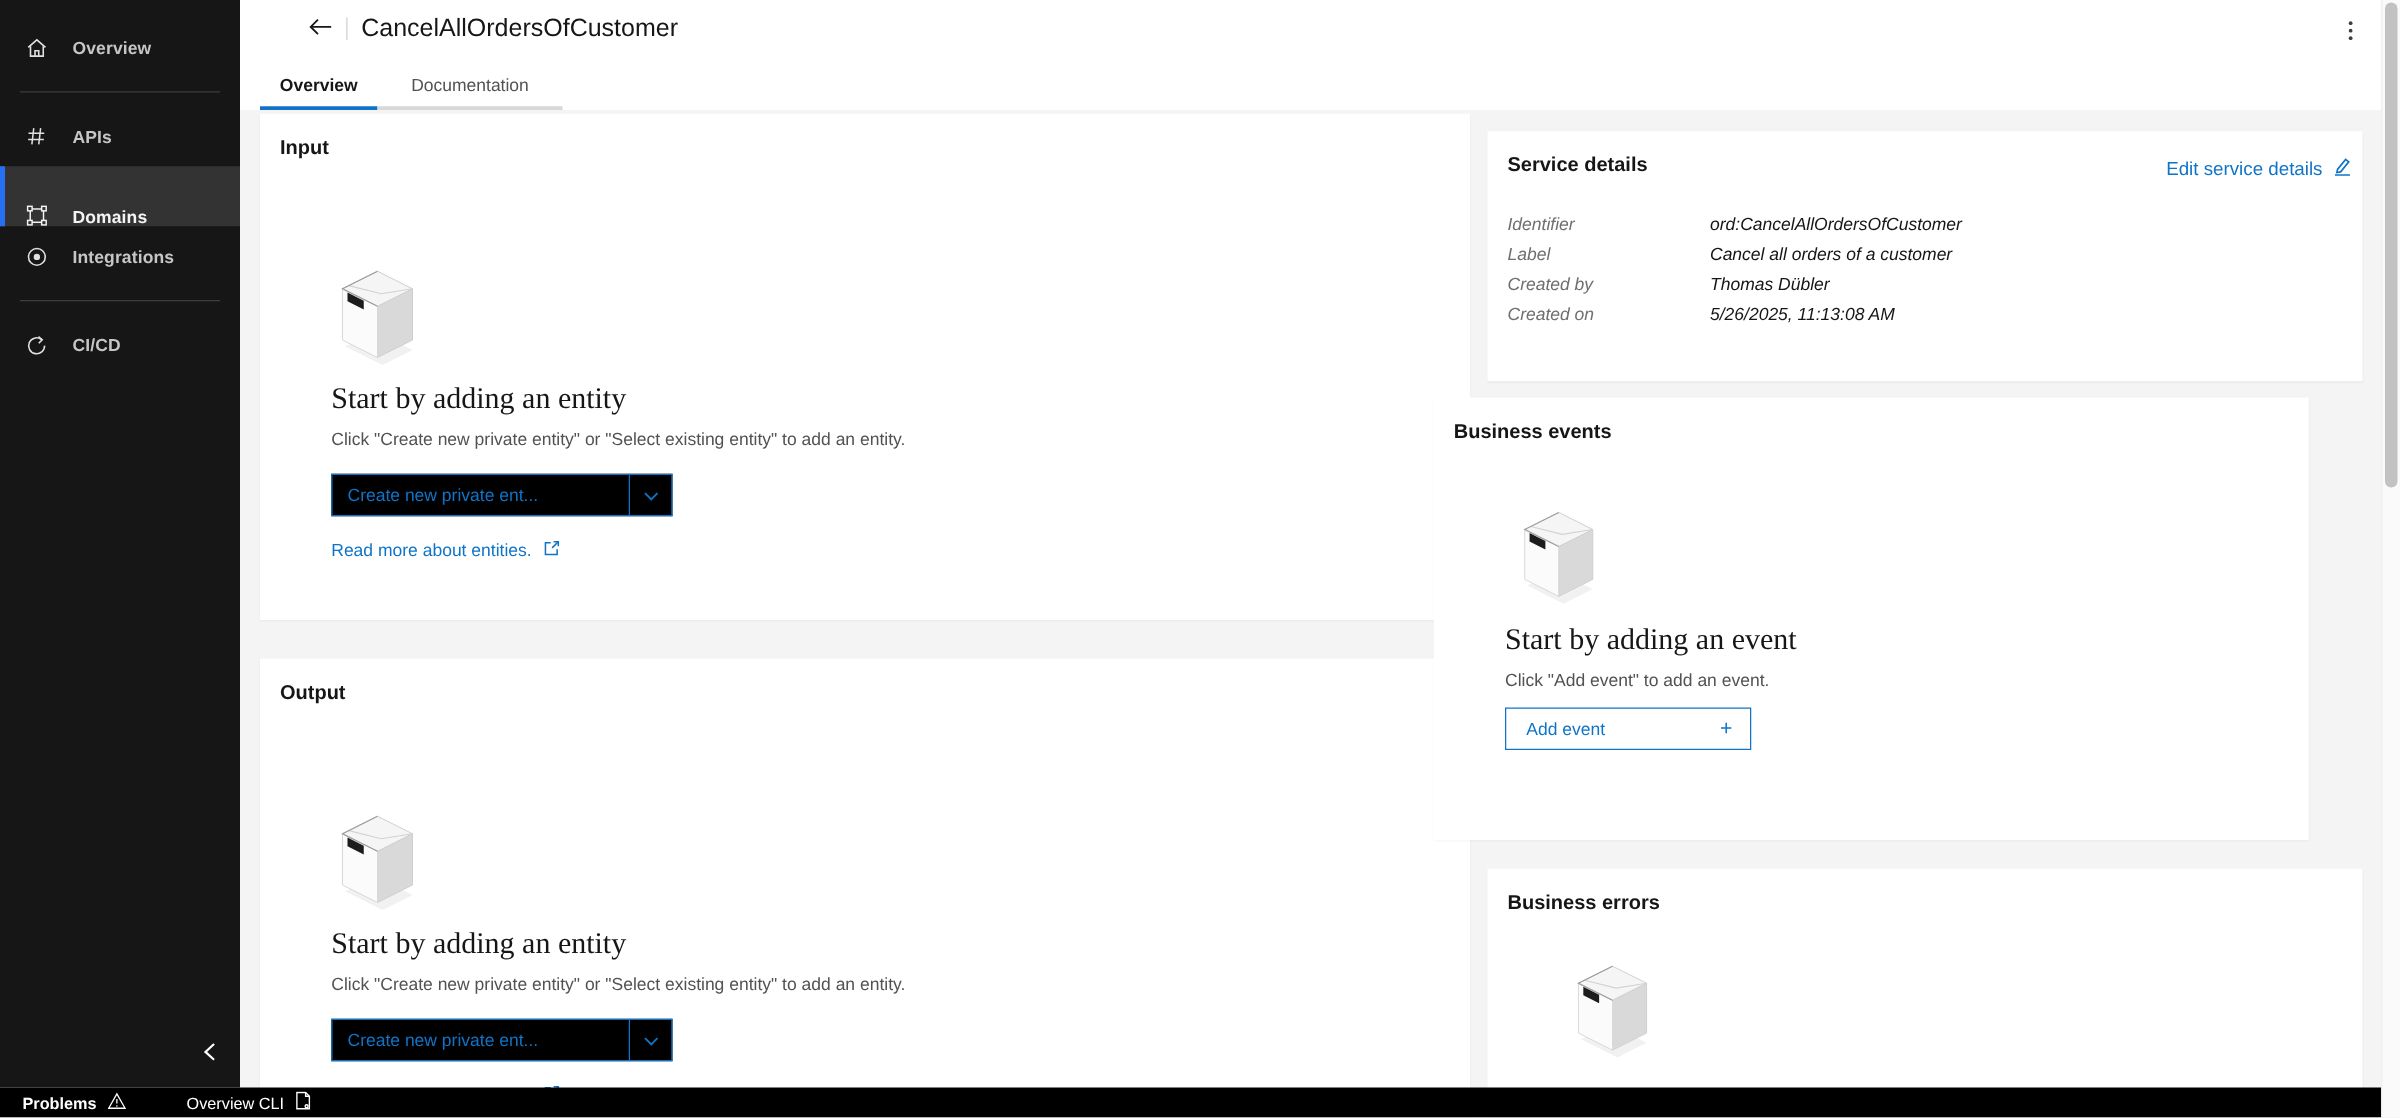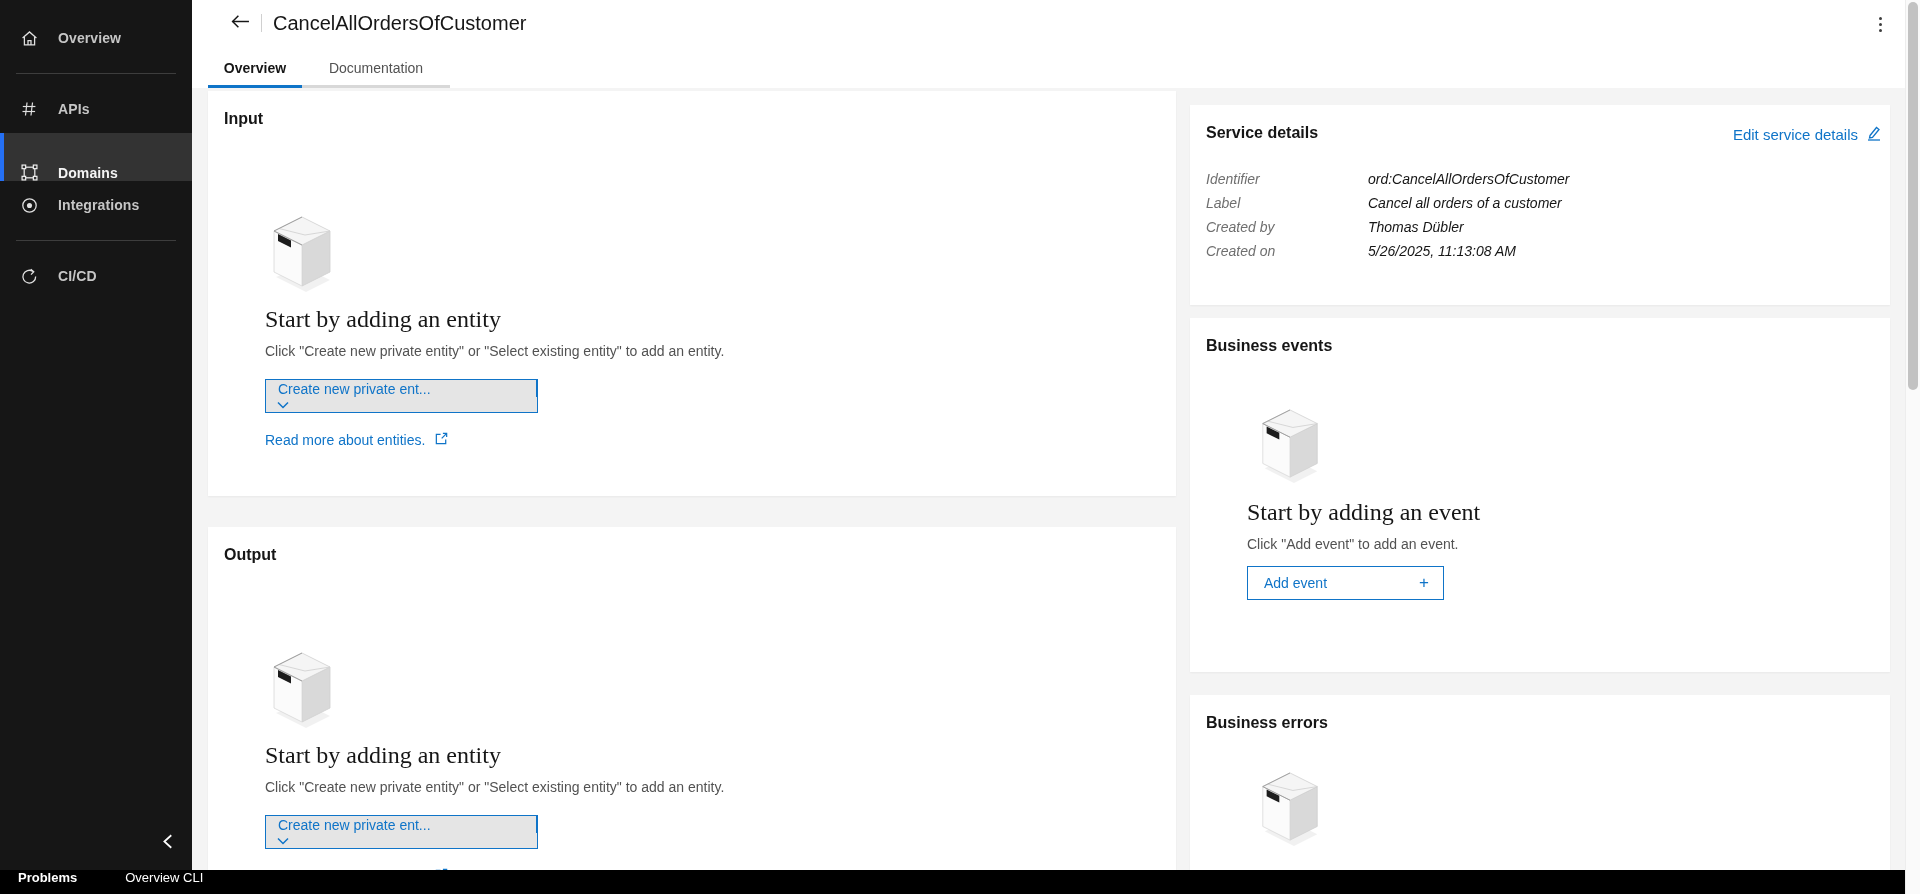--- a/index.html
+++ b/index.html
@@ -31,54 +31,54 @@
   .nav-divider { height:1px; background:#3d3d3d; margin:11px 16px; }
   .collapse-btn {
     position:absolute; right:12px; bottom:14px; width:26px; height:26px;
     background:none; border:none; cursor:pointer; display:flex; align-items:center; justify-content:center;
   }
   
   .header {
     position:absolute; left:192px; top:0; width:1713px; height:88px;
     background:#ffffff; z-index:2;
   }
-  .header-row { display:flex; align-items:center; height:46px; padding-left:36px; }
+  .header-row { display:flex; align-items:center; height:46px; padding-left:36px;margin-left:16px; }
   .back-btn { background:none; border:none; cursor:pointer; width:24px; height:24px; display:flex; align-items:center; justify-content:center; }
   .title-sep { width:1px; height:18px; background:#d0d0d0; margin:0 11px 0 9px; }
   .page-title { font-size:20px; font-weight:500; color:#161616; }
   .kebab-btn {
     position:absolute; right:12px; top:11px; width:26px; height:26px;
     background:none; border:none; cursor:pointer;
     display:flex; flex-direction:column; align-items:center; justify-content:center; gap:3px;
   }
   .kebab-btn i { width:3px; height:3px; background:#3d3d3d; border-radius:50%; }
   .tabs { position:absolute; left:16px; bottom:0; display:flex; }
   .tab { height:38px; display:flex; align-items:center; justify-content:center; cursor:pointer;
          font-size:14px; color:#525252; border-bottom:3px solid transparent; }
   .tab.t1 { width:94px; }
   .tab.t2 { width:148px; border-bottom-color:#d8d8d8; }
   .tab.active { font-weight:700; color:#161616; border-bottom-color:#0f74c8; }
   
   .card { position:absolute; background:#ffffff; box-shadow:0 1px 2px rgba(0,0,0,0.05); overflow:hidden; }
   #input-card   { left:208px;  top:91px; width:968px; height:405px; }
   #output-card  { left:208px;  top:527px; width:968px; height:367px; }
   #service-card { left:1190px; top:105px; width:700px; height:200px; }
-  #events-card  { left:1190px; top:318px; width:700px; height:354px; }
+  #events-card  { left:1147px; top:318px; width:700px; height:354px; }
   #errors-card  { left:1190px; top:695px; width:700px; height:199px; }
   .card-title { font-size:16px; font-weight:700; color:#161616; padding:19px 16px 0 16px; }
   
   .empty { padding-left:57px; }
   .box-ill { display:block; margin-top:84px; }
   #events-card .box-ill { margin-top:50px; margin-left:7px; }
   #errors-card .box-ill { margin-top:36px; margin-left:7px; }
   .empty-title { font-size:24px; font-weight:400; color:#161616; margin-top:14px;font-family:Liberation Serif, serif; }
   #events-card .empty-title { margin-top:16px; }
   .empty-desc { font-size:14px; color:#525252; margin-top:10px; }
   
-  .split-btn { margin-top:20px; width:273px; height:34px; display:flex; border:1px solid #0f74c8; background:#e5e5e5;flex-direction:column; }
+  .split-btn { margin-top:20px; width:273px; height:34px; display:flex; border:1px solid #0f74c8; background:#000000; }
   .split-main {
     flex:1; background:none; border:none; border-right:1px solid #0f74c8; cursor:pointer;
     font-family:inherit; font-size:14px; color:#0f74c8; text-align:left; padding-left:12px;
   }
   .split-chev { width:33px; background:none; border:none; cursor:pointer; display:flex; align-items:center; justify-content:center; }
   
   .doc-link { margin-top:18px; display:inline-flex; align-items:center; gap:9px;
               font-size:14px; color:#0f74c8; text-decoration:none; cursor:pointer; }
   
   .add-event-btn {
@@ -92,21 +92,21 @@
                font-size:15px; color:#0f74c8; text-decoration:none; cursor:pointer; }
   .details { margin-top:25px; padding:0 16px; }
   .detail-row { display:flex; height:24px; align-items:center; font-size:14px;font-style:italic; }
   .detail-label { width:162px; color:#6f6f6f; }
   .detail-value { color:#161616; }
   
   .statusbar {
     position:absolute; left:0; top:870px; width:1905px; height:24px; background:#000;
     display:flex; align-items:center; color:#fff; z-index:9; font-size:13px;
   }
-  .status-item { display:flex; align-items:center; gap:9px; padding:0 14px 0 18px; height:100%; cursor:pointer;flex-direction:column; }
+  .status-item { display:flex; align-items:center; gap:9px; padding:0 14px 0 18px; height:100%; cursor:pointer; }
   .status-item.first span { font-weight:700; }
   
   .scroll-track {
     position:absolute; right:0; top:0; width:15px; height:894px;
     background:#fafafa; border-left:1px solid #ededed; z-index:10;
   }
   .scroll-thumb { position:absolute; left:2px; top:2px; width:10px; height:388px; background:#c2c2c2; border-radius:6px; }
 </style>
 </head>
 <body>

